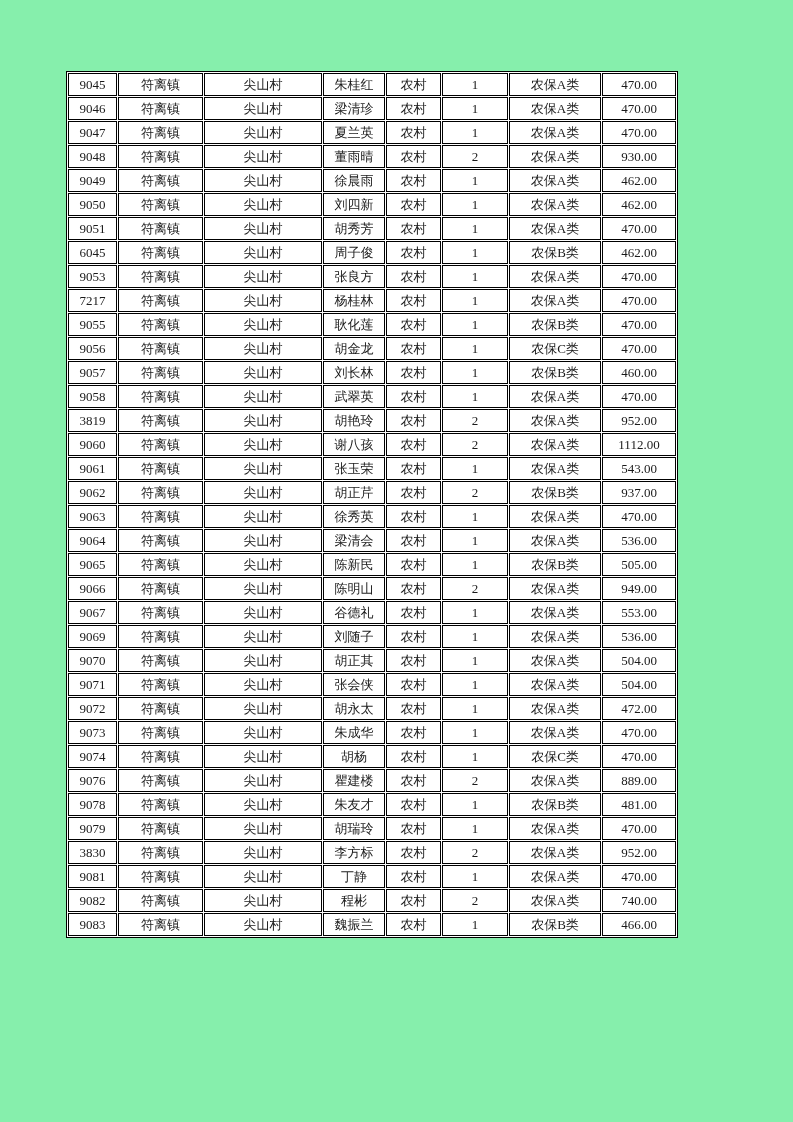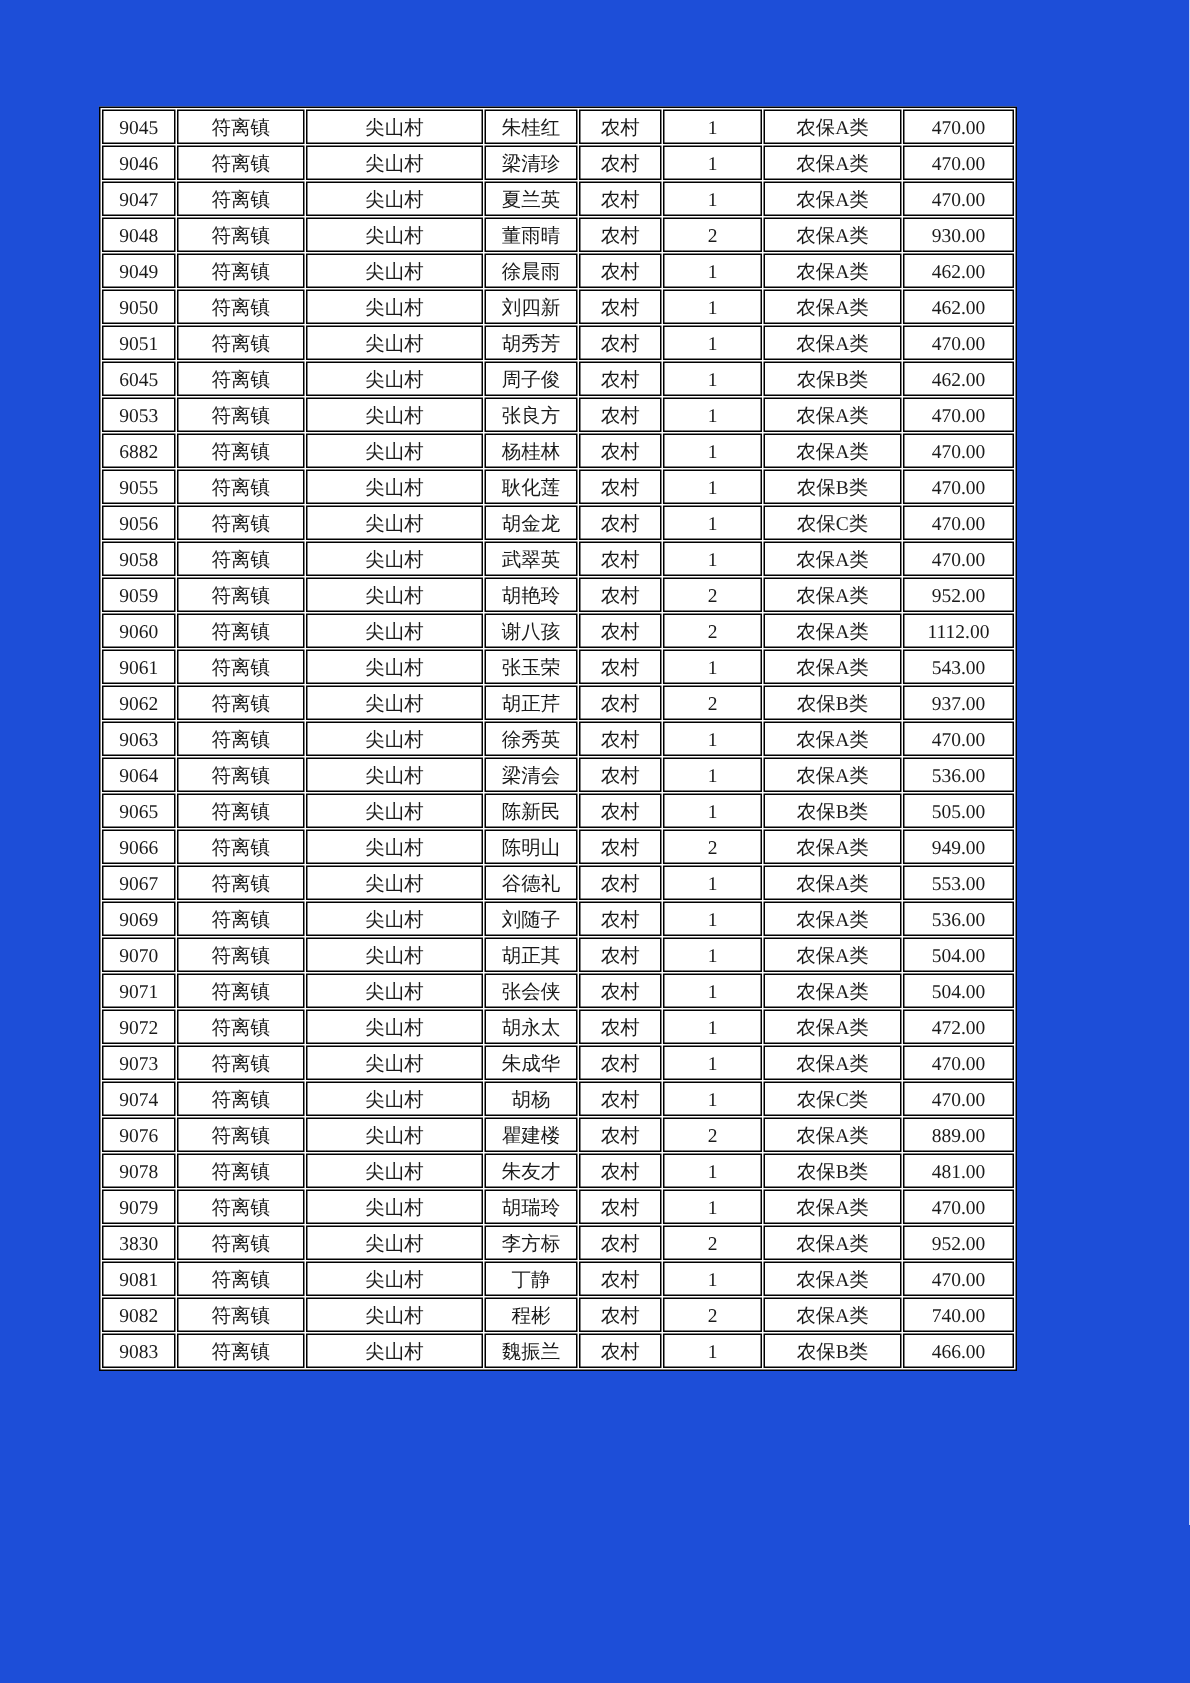--- a/index.html
+++ b/index.html
@@ -4,21 +4,21 @@
 <style>
   html, body {
     margin: 0;
     padding: 0;
     background: #ffffff;
   }
   .page {
     position: relative;
     width: 793px;
     height: 1122px;
-    background: #1d4ed8;
+    background: #86efac;
     overflow: hidden;
     font-family: "Liberation Serif", "DejaVu Serif", serif;
     color: #1a1a1a;
   }
   table.data-table {
     position: absolute;
     left: 66px;
     top: 71px;
     border-collapse: separate;
     border-spacing: 1px;
@@ -147,21 +147,21 @@
           <td>9053</td>
           <td>符离镇</td>
           <td>尖山村</td>
           <td>张良方</td>
           <td>农村</td>
           <td>1</td>
           <td>农保A类</td>
           <td>470.00</td>
         </tr>
         <tr>
-          <td>6882</td>
+          <td>7217</td>
           <td>符离镇</td>
           <td>尖山村</td>
           <td>杨桂林</td>
           <td>农村</td>
           <td>1</td>
           <td>农保A类</td>
           <td>470.00</td>
         </tr>
         <tr>
           <td>9055</td>
@@ -177,31 +177,41 @@
           <td>9056</td>
           <td>符离镇</td>
           <td>尖山村</td>
           <td>胡金龙</td>
           <td>农村</td>
           <td>1</td>
           <td>农保C类</td>
           <td>470.00</td>
         </tr>
         <tr>
+          <td>9057</td>
+          <td>符离镇</td>
+          <td>尖山村</td>
+          <td>刘长林</td>
+          <td>农村</td>
+          <td>1</td>
+          <td>农保B类</td>
+          <td>460.00</td>
+        </tr>
+        <tr>
           <td>9058</td>
           <td>符离镇</td>
           <td>尖山村</td>
           <td>武翠英</td>
           <td>农村</td>
           <td>1</td>
           <td>农保A类</td>
           <td>470.00</td>
         </tr>
         <tr>
-          <td>9059</td>
+          <td>3819</td>
           <td>符离镇</td>
           <td>尖山村</td>
           <td>胡艳玲</td>
           <td>农村</td>
           <td>2</td>
           <td>农保A类</td>
           <td>952.00</td>
         </tr>
         <tr>
           <td>9060</td>

